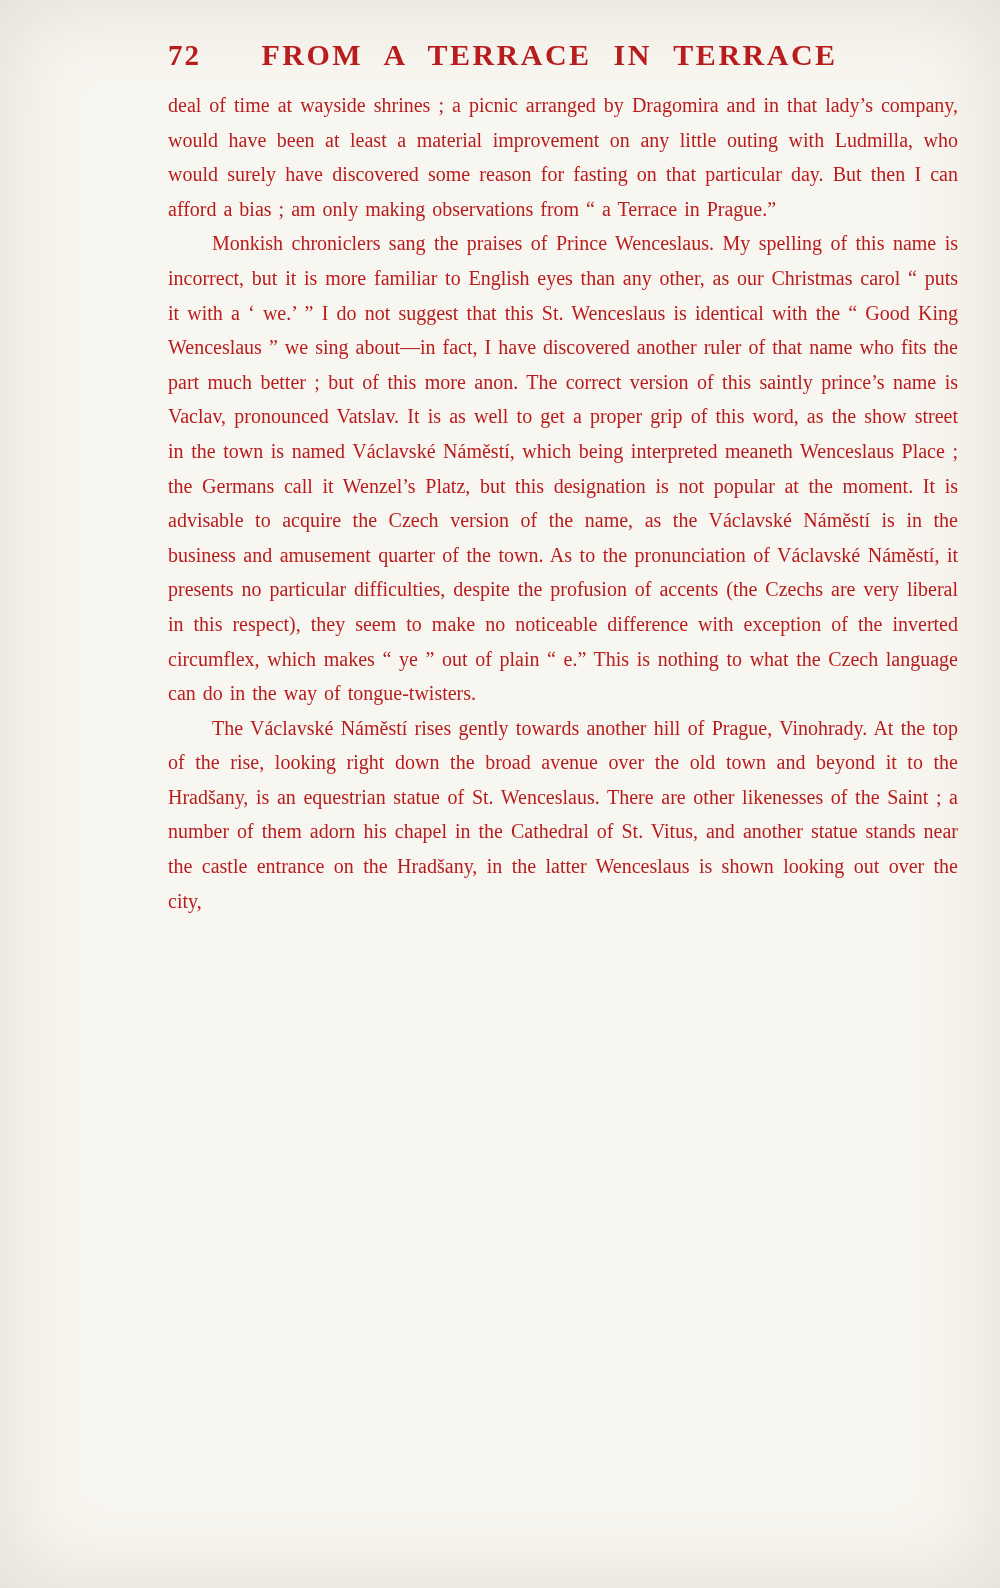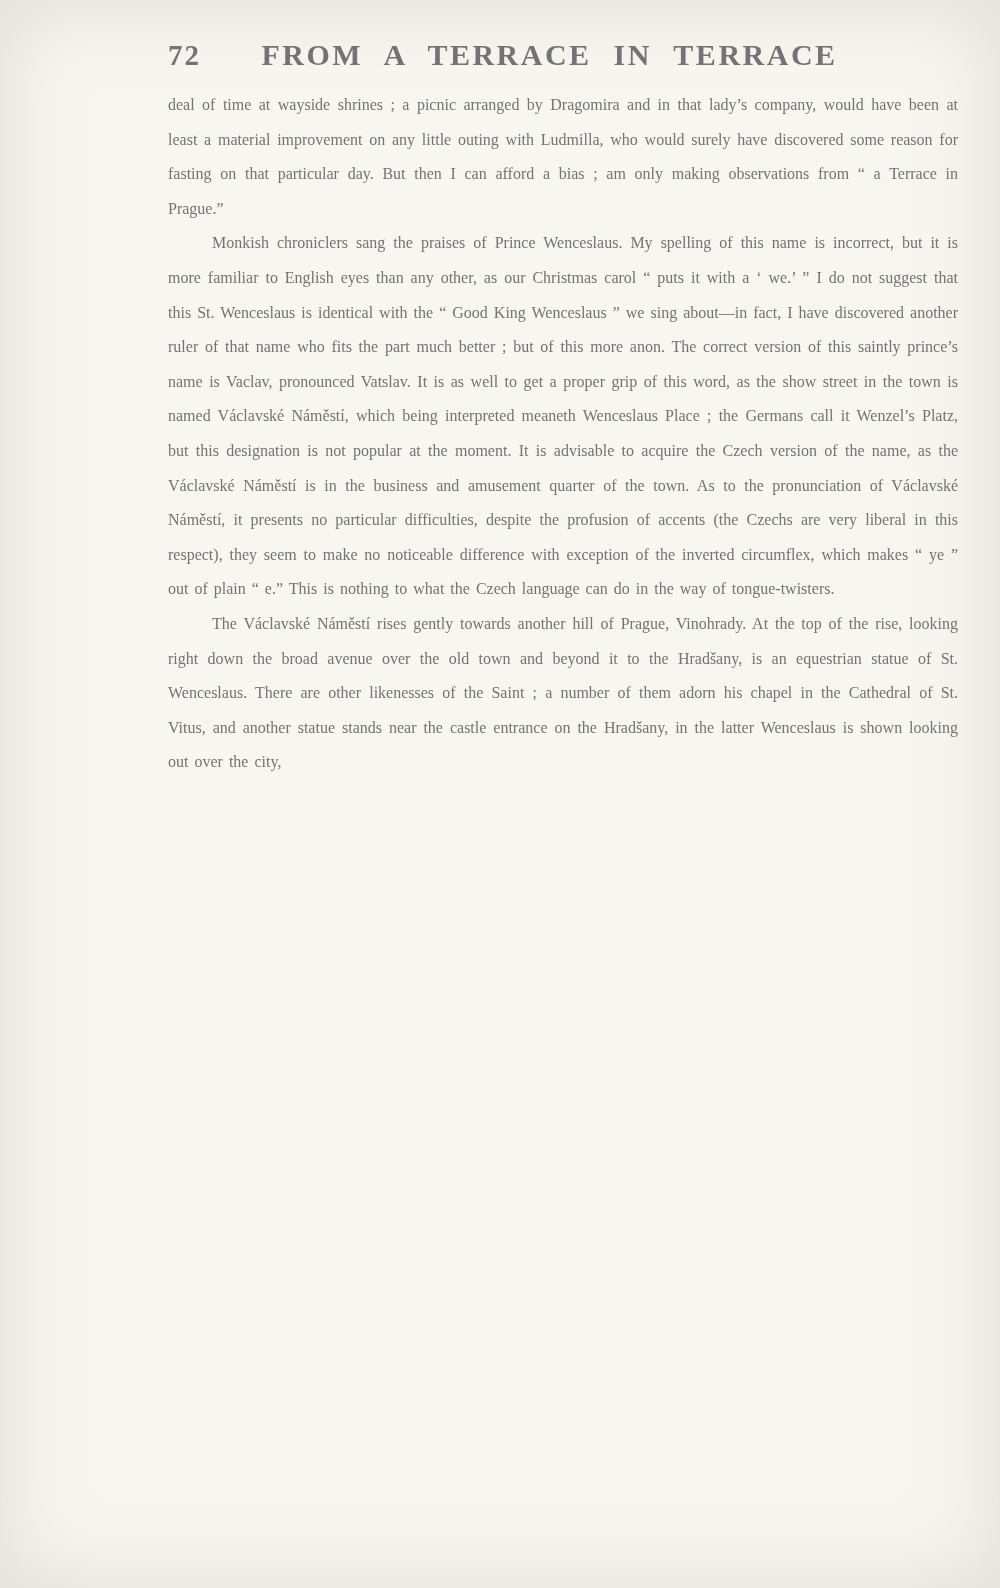--- a/index.html
+++ b/index.html
@@ -9,21 +9,21 @@
     font-family: "Liberation Serif", "DejaVu Serif", serif;
   }
   .page {
     position: relative;
     width: 1000px;
     height: 1588px;
     margin: 0 auto;
     background: #f8f6f0;
     box-shadow: inset 0 0 90px rgba(120,110,95,0.18);
     overflow: hidden;
-    color: #737373;
+    color: #b91c1c;
   }
   .content {
     position: absolute;
     top: 38px;
     left: 168px;
     width: 790px;
   }
   .running-head {
     display: flex;
     align-items: baseline;
@@ -39,21 +39,21 @@
     flex: 1 1 auto;
     text-align: center;
     font-size: 30px;
     font-weight: bold;
     letter-spacing: 2.5px;
     word-spacing: 12px;
     padding-right: 60px;
   }
   .body-text p {
     margin: 0;
-    font-size: 16px;
+    font-size: 20px;
     line-height: 34.6px;
     text-align: justify;
     text-justify: inter-word;
     word-spacing: 2px;
   }
   .body-text p.indent {
     text-indent: 44px;
   }
 </style>
 </head>

